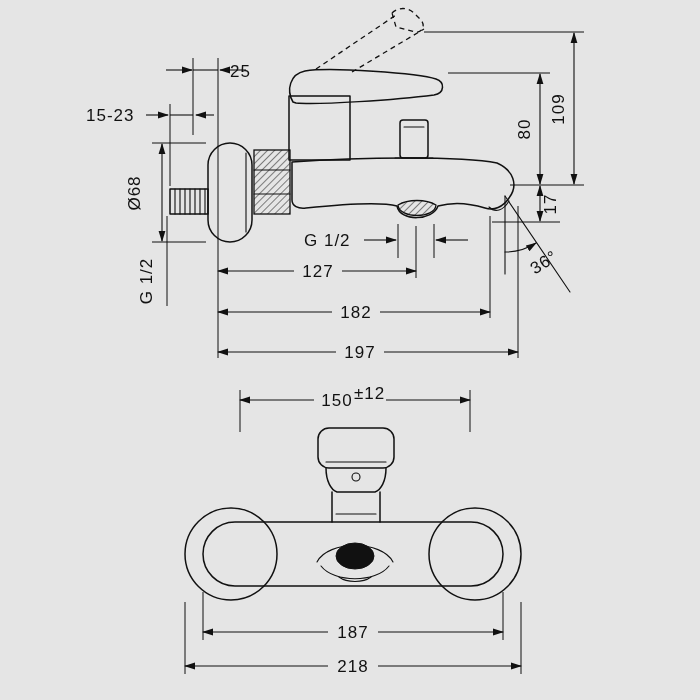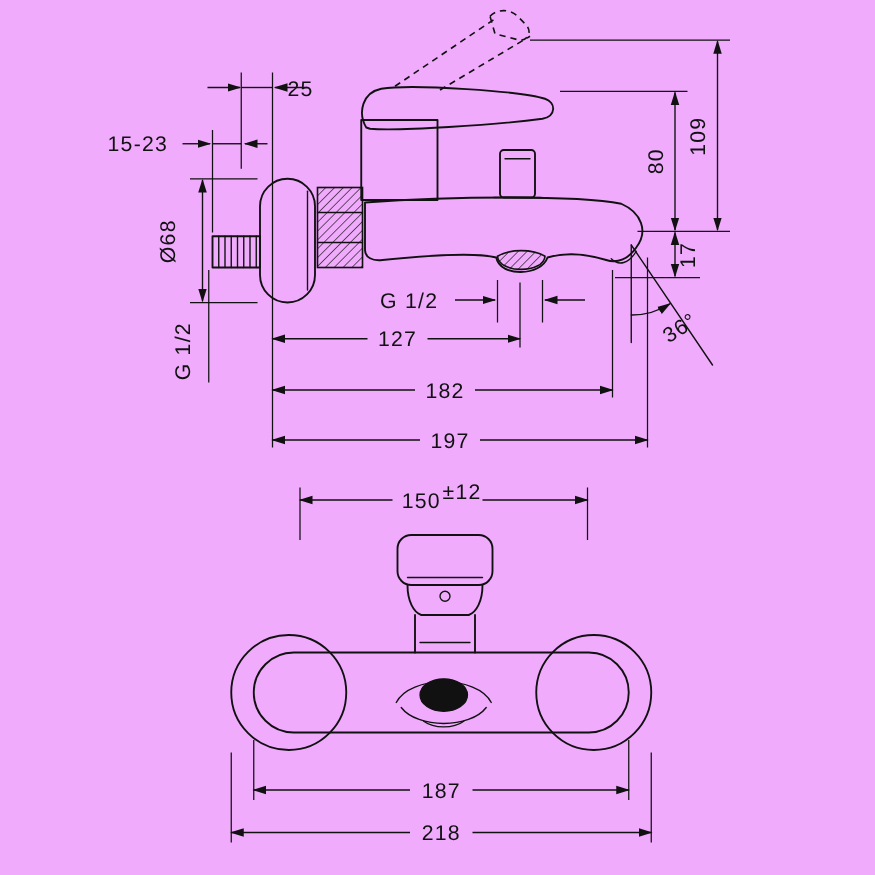--- a/index.html
+++ b/index.html
@@ -1,16 +1,16 @@
 <!DOCTYPE html>
 <html><head>
 <meta charset="utf-8">
 <style>
   html,body{margin:0;padding:0;background:#fff}
-  .frame{width:700px;height:700px;background:#f0abfc;overflow:hidden}
+  .frame{width:700px;height:700px;background:#e5e5e5;overflow:hidden}
   svg{display:block}
   svg text{font-family:"Liberation Sans",sans-serif;font-size:17px;fill:#111;letter-spacing:1px}
   .ol{stroke:#111;stroke-width:1.5;fill:none;stroke-linejoin:round;stroke-linecap:round}
   .thin{stroke:#111;stroke-width:1.1;fill:none;stroke-linecap:round}
   .dim{stroke:#111;stroke-width:1.1;fill:none}
   .ext{stroke:#111;stroke-width:1;fill:none}
   .dash{stroke:#111;stroke-width:1.3;fill:none;stroke-dasharray:5 4;stroke-linejoin:round}
   .hatch-fill{fill:url(#hatch);stroke:#111;stroke-width:1.3}
   .blackfill{fill:#111;stroke:#111;stroke-width:1}
 </style>

